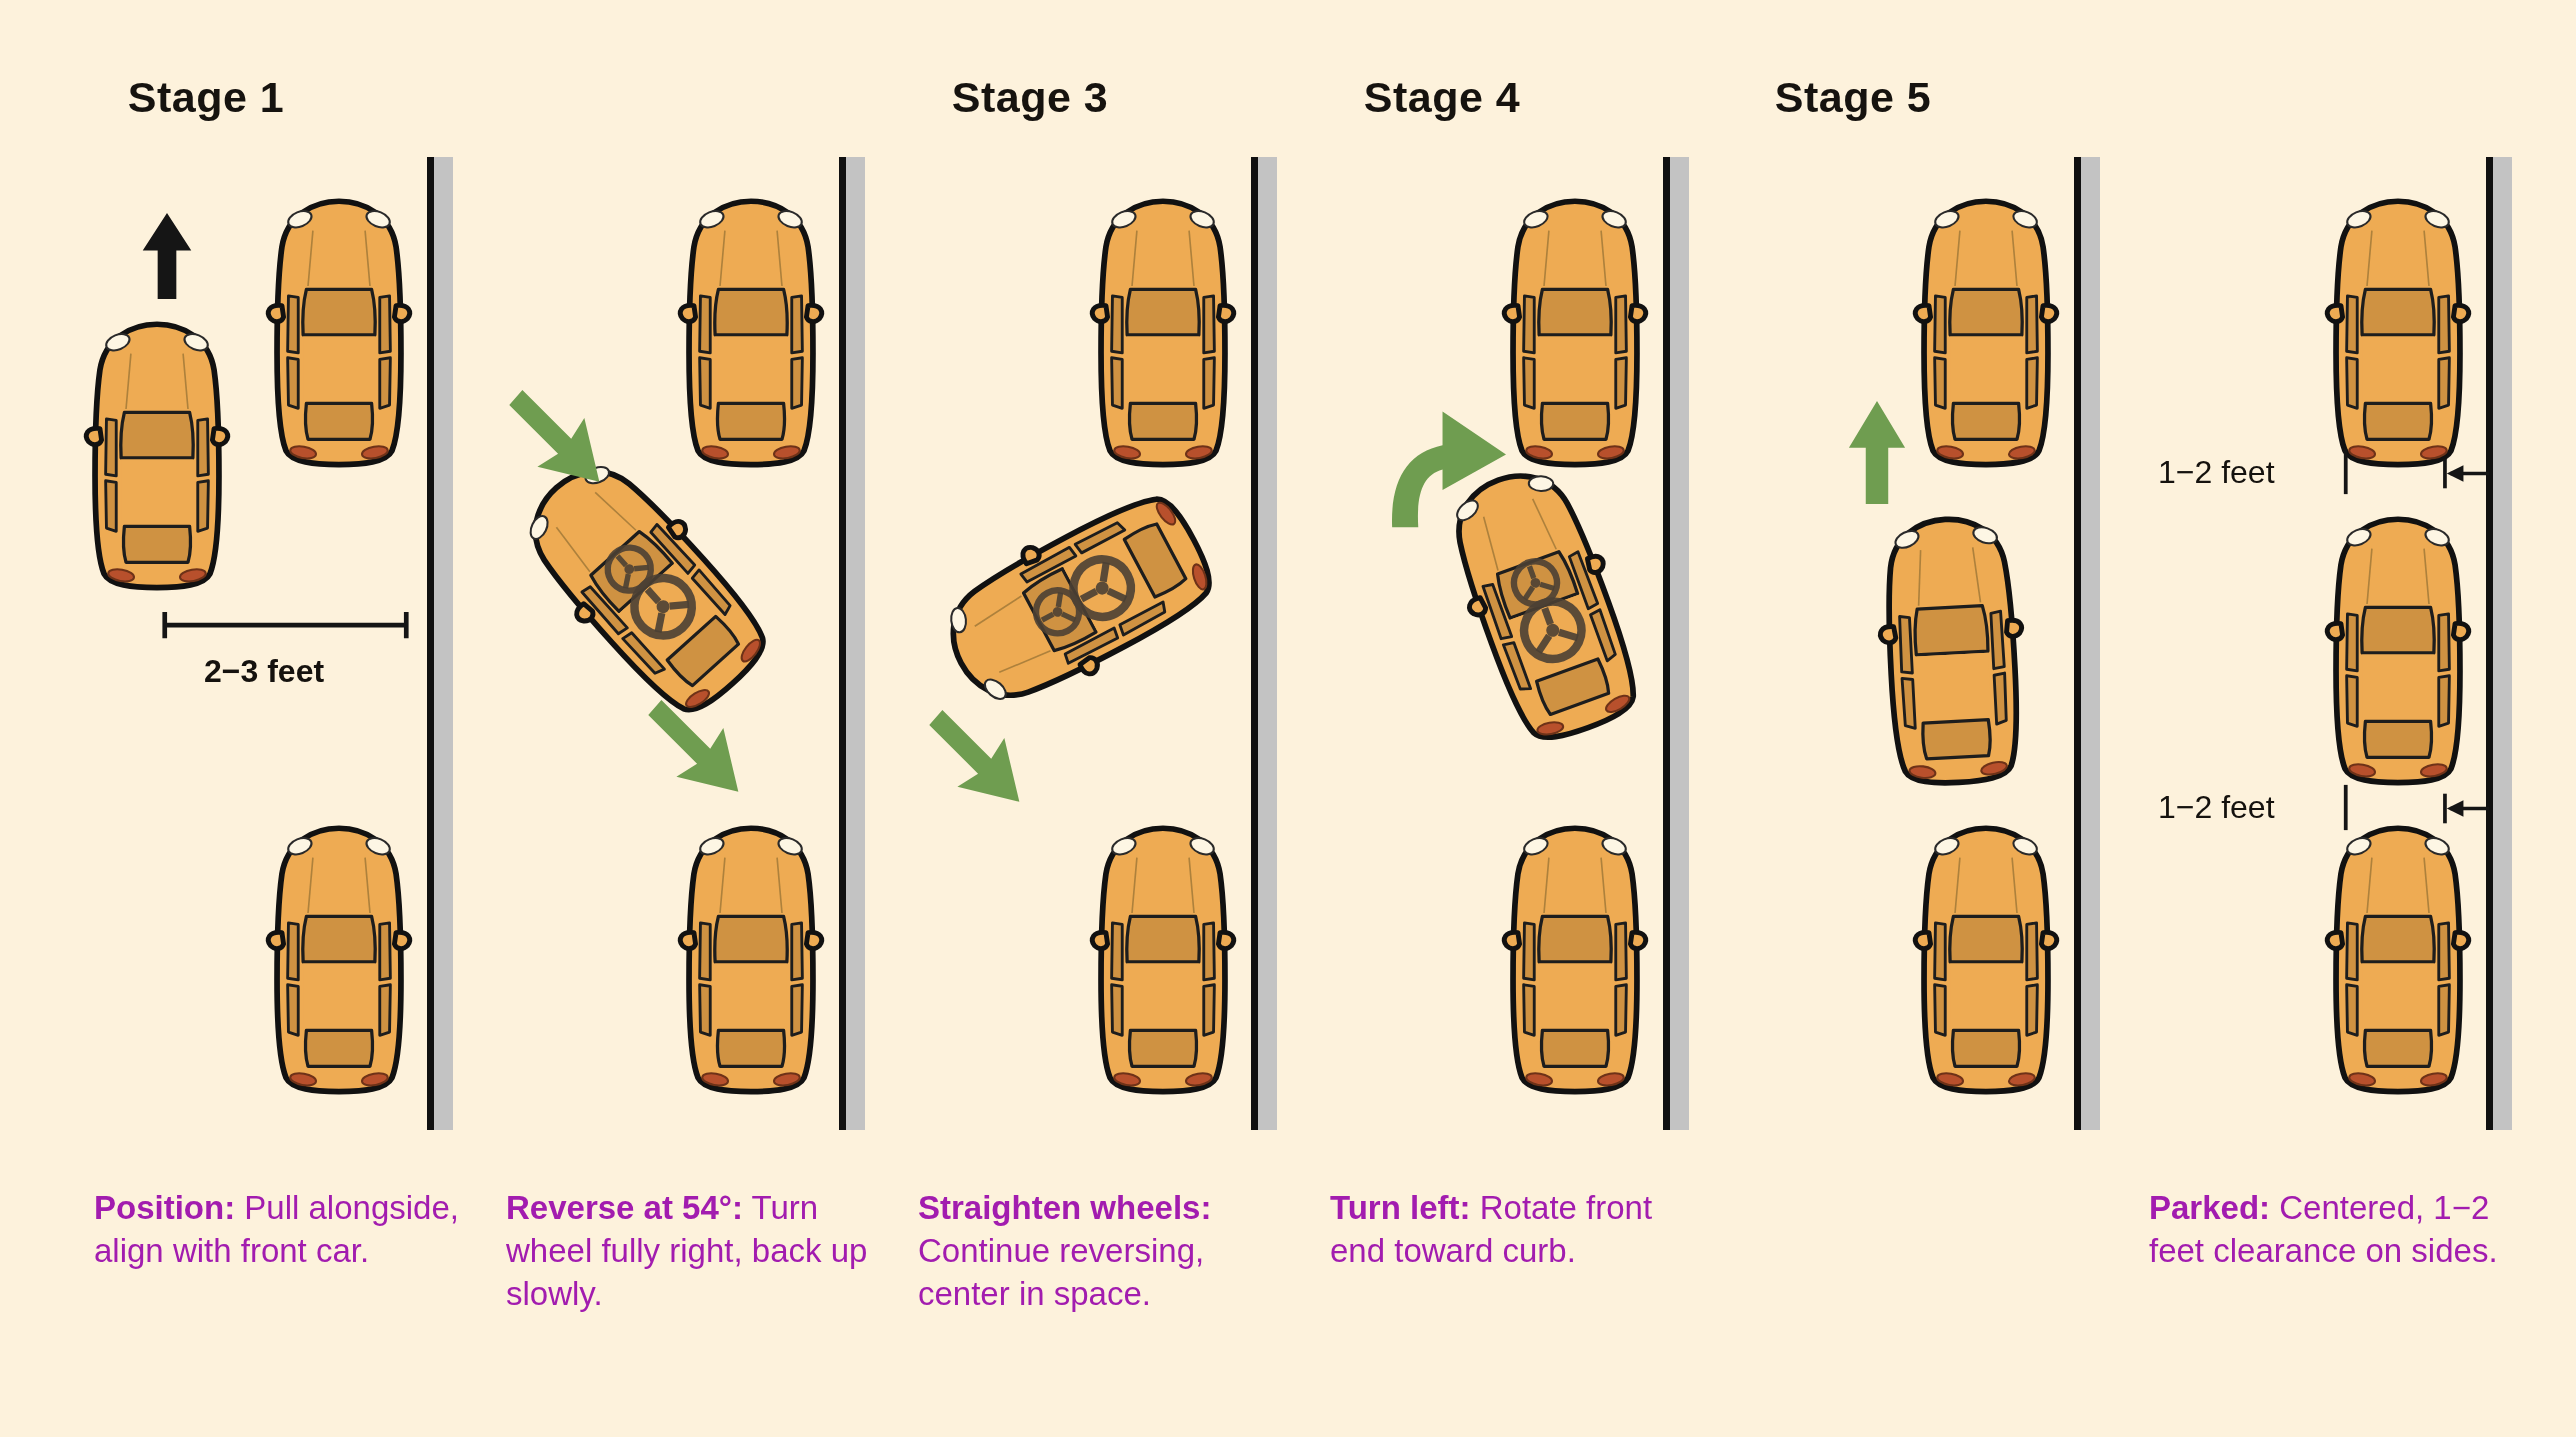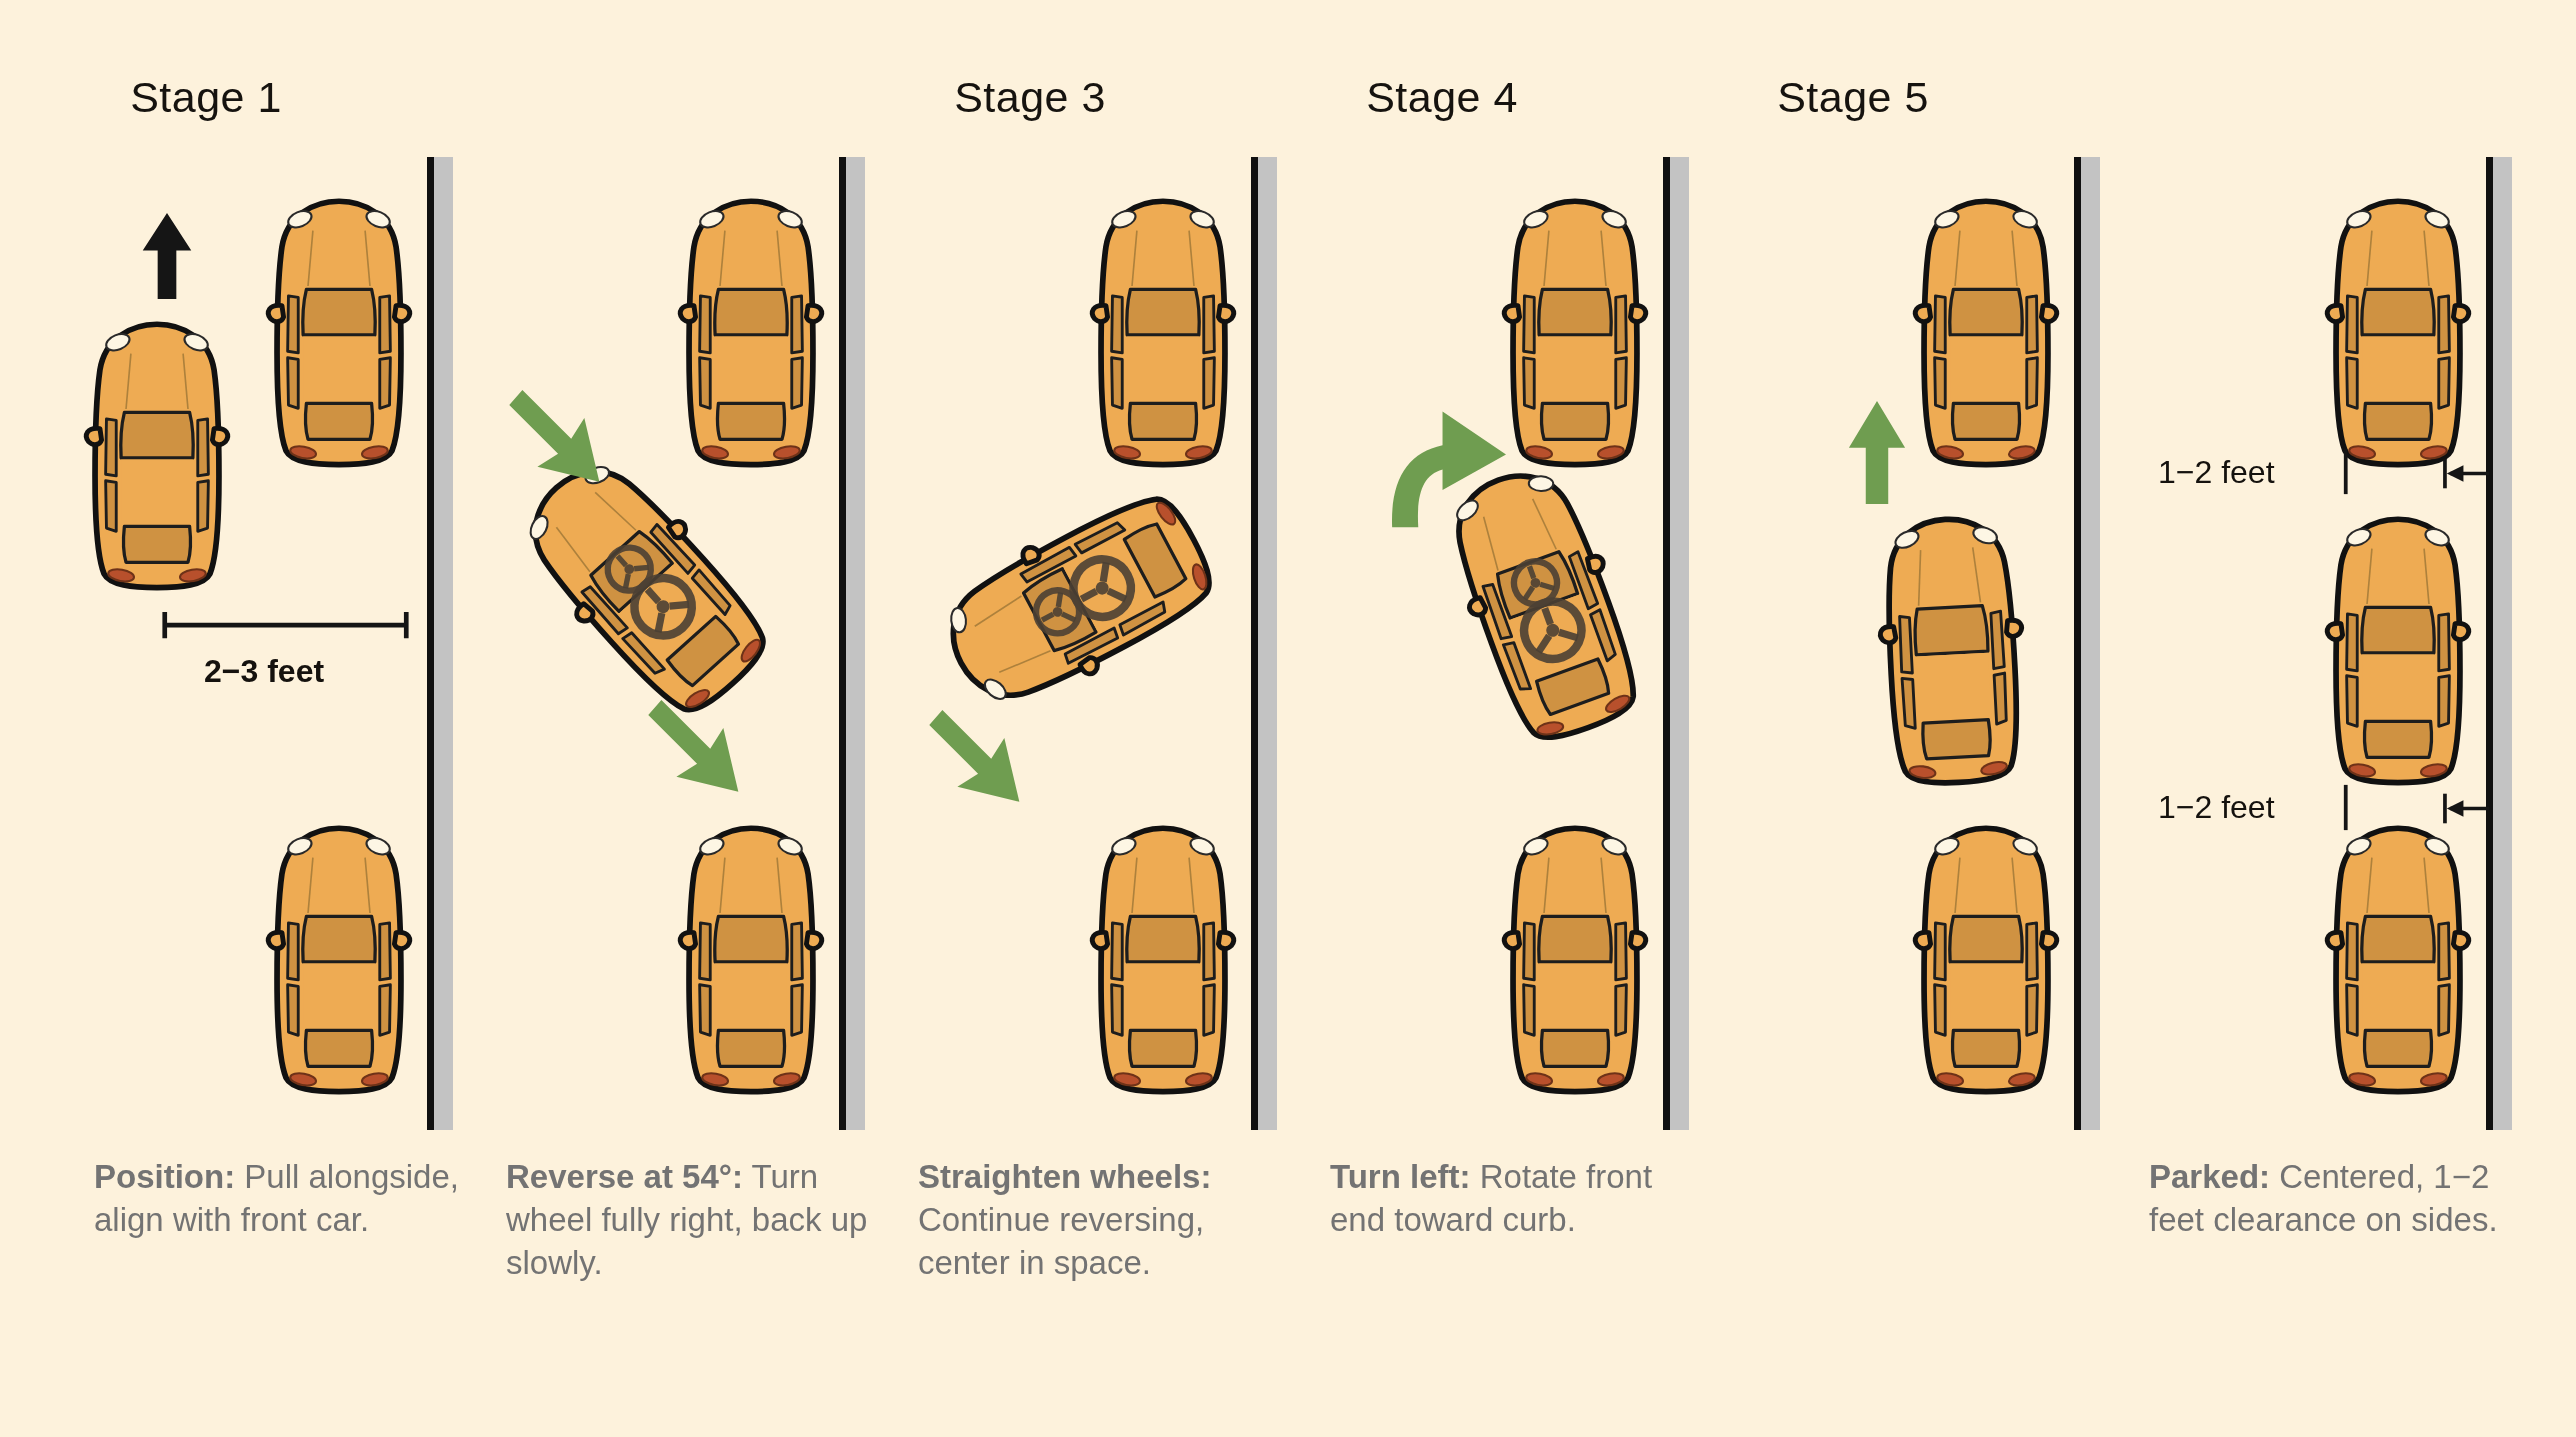--- a/index.html
+++ b/index.html
@@ -19,21 +19,21 @@
     height:1438px;
   }
 
   .stage-title{
     position:absolute;
     top:73px;
     left:0;
     width:412px;
     text-align:center;
     font-size:43px;
-    font-weight:normal;
+    font-weight:bold;
     color:#16130f;
     letter-spacing:0.5px;
   }
 
   
   .curb{
     position:absolute;
     top:157px;
     height:973px;
     width:26px;
@@ -64,25 +64,25 @@
     font-size:32px;
     color:#15120e;
     white-space:nowrap;
   }
   .dim-line{position:absolute;}
   .dim-line svg{display:block;overflow:visible;}
 
   
   .caption{
     position:absolute;
-    top:1156px;
+    top:1187px;
     width:370px;
     font-size:33px;
     line-height:1.3;
-    color:#737373;
+    color:#a21caf;
   }
   .caption b{font-weight:bold;}
 </style>
 </head>
 <body>
 
 <div id="stage-root">
 
   <svg width="0" height="0" style="position:absolute">
     <defs>

